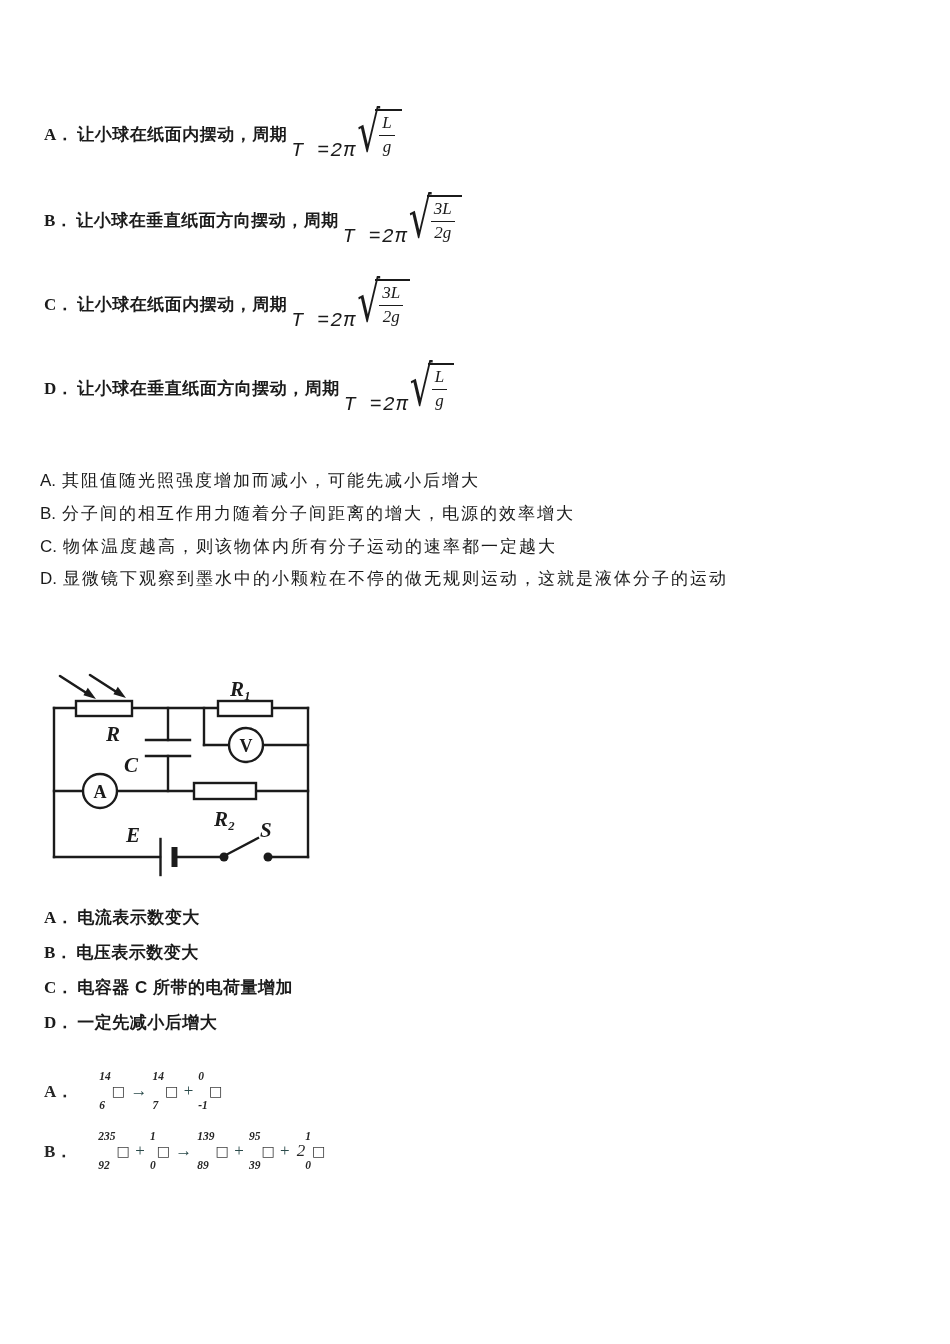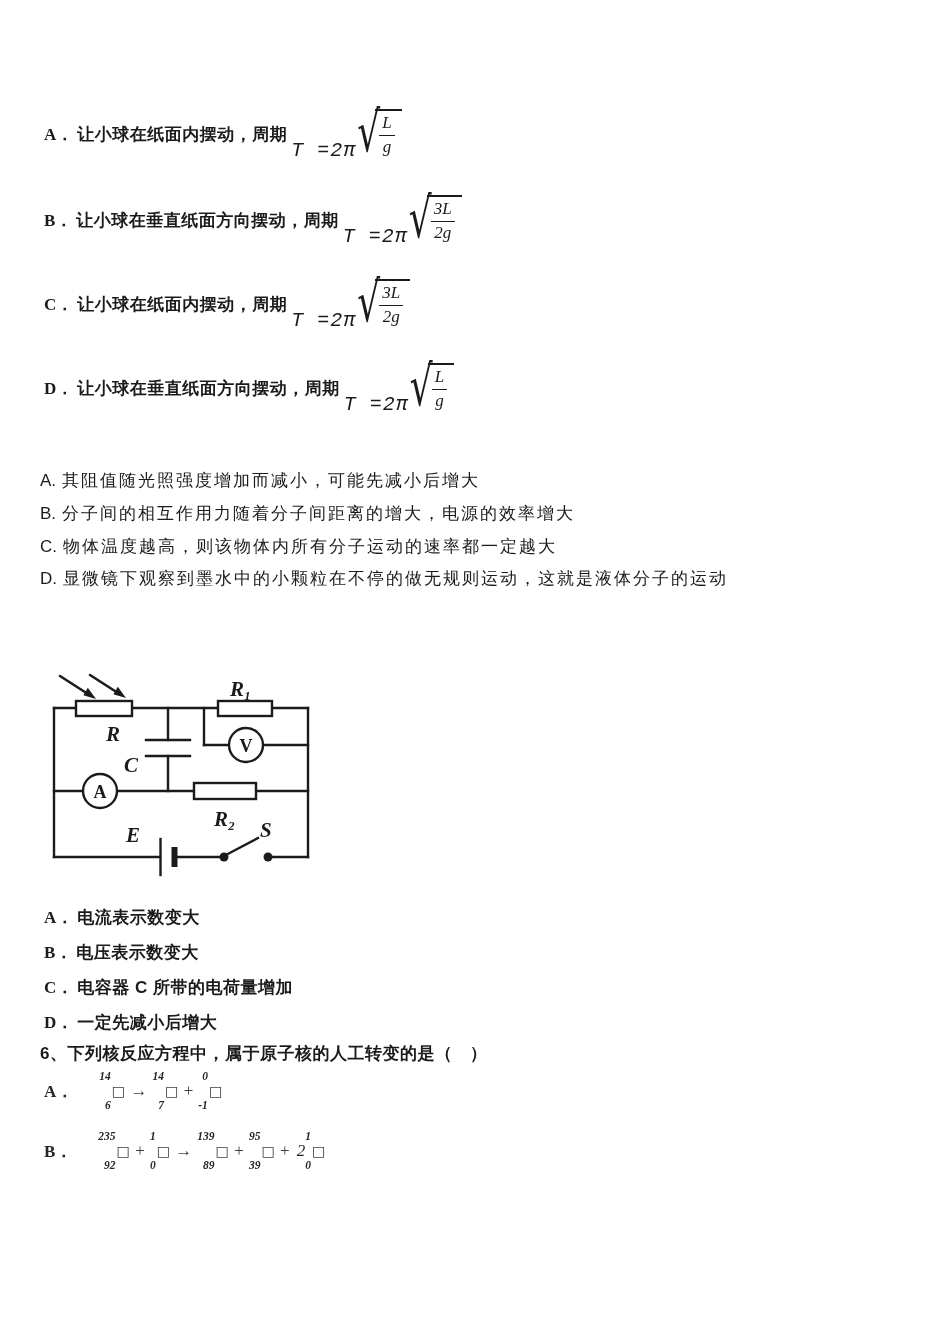--- a/index.html
+++ b/index.html
@@ -27,21 +27,21 @@
   .frac .num{border-bottom:1.7px solid #1b1b1b;padding:0 3px 1px;}
   .frac .den{padding-top:1px;}
 
   
   .qline{position:absolute;left:40px;font-weight:bold;font-size:16px;letter-spacing:0.4px;white-space:nowrap;}
 
   
   .eq-row{position:absolute;display:flex;align-items:center;font-family:"Liberation Serif",serif;color:#262626;}
   .eq-label{font-weight:bold;font-size:17px;margin-right:26px;font-family:"Liberation Serif",serif;}
   .term{display:inline-flex;align-items:center;}
-  .ss{display:inline-flex;flex-direction:column;align-items:flex-end;line-height:1;
+  .ss{display:inline-flex;flex-direction:column;line-height:1;
       font-style:italic;font-size:11.5px;font-weight:bold;margin-right:1px;row-gap:17px;}
   .ebox{font-size:14.5px;color:#3c3c3c;font-family:"DejaVu Sans",sans-serif;}
   .op{font-size:17px;margin:0 5px;color:#2a4a4a;}
   .coef{font-style:italic;font-size:17px;margin-left:2px;}
 
   svg text{font-family:"Liberation Serif",serif;}
   .clabel{font-style:italic;font-weight:bold;font-size:21px;fill:#1b1b1b;}
   .meter{font-weight:bold;font-size:18px;fill:#1b1b1b;}
 </style>
 </head>
@@ -191,23 +191,20 @@
   </div>
   <div class="row" style="top:976px;left:44px;">
     <span class="slabel">C．</span>
     <span class="cnb">电容器 C 所带的电荷量增加</span>
   </div>
   <div class="row" style="top:1011px;left:44px;">
     <span class="slabel">D．</span>
     <span class="cnb">一定先减小后增大</span>
   </div>
 
-  <div class="row cnb" style="top:1042px;left:40px;">
-    <span>6、下列核反应方程中，属于原子核的人工转变的是（　）</span>
-  </div>
 
   <div class="eq-row" style="top:1076px;left:44px;height:30px;">
     <span class="eq-label">A．</span>
     <span class="term">
       <span class="ss">
         <span>14</span>
         <span>6</span>
       </span>
       <span class="ebox">□</span>
     </span>

